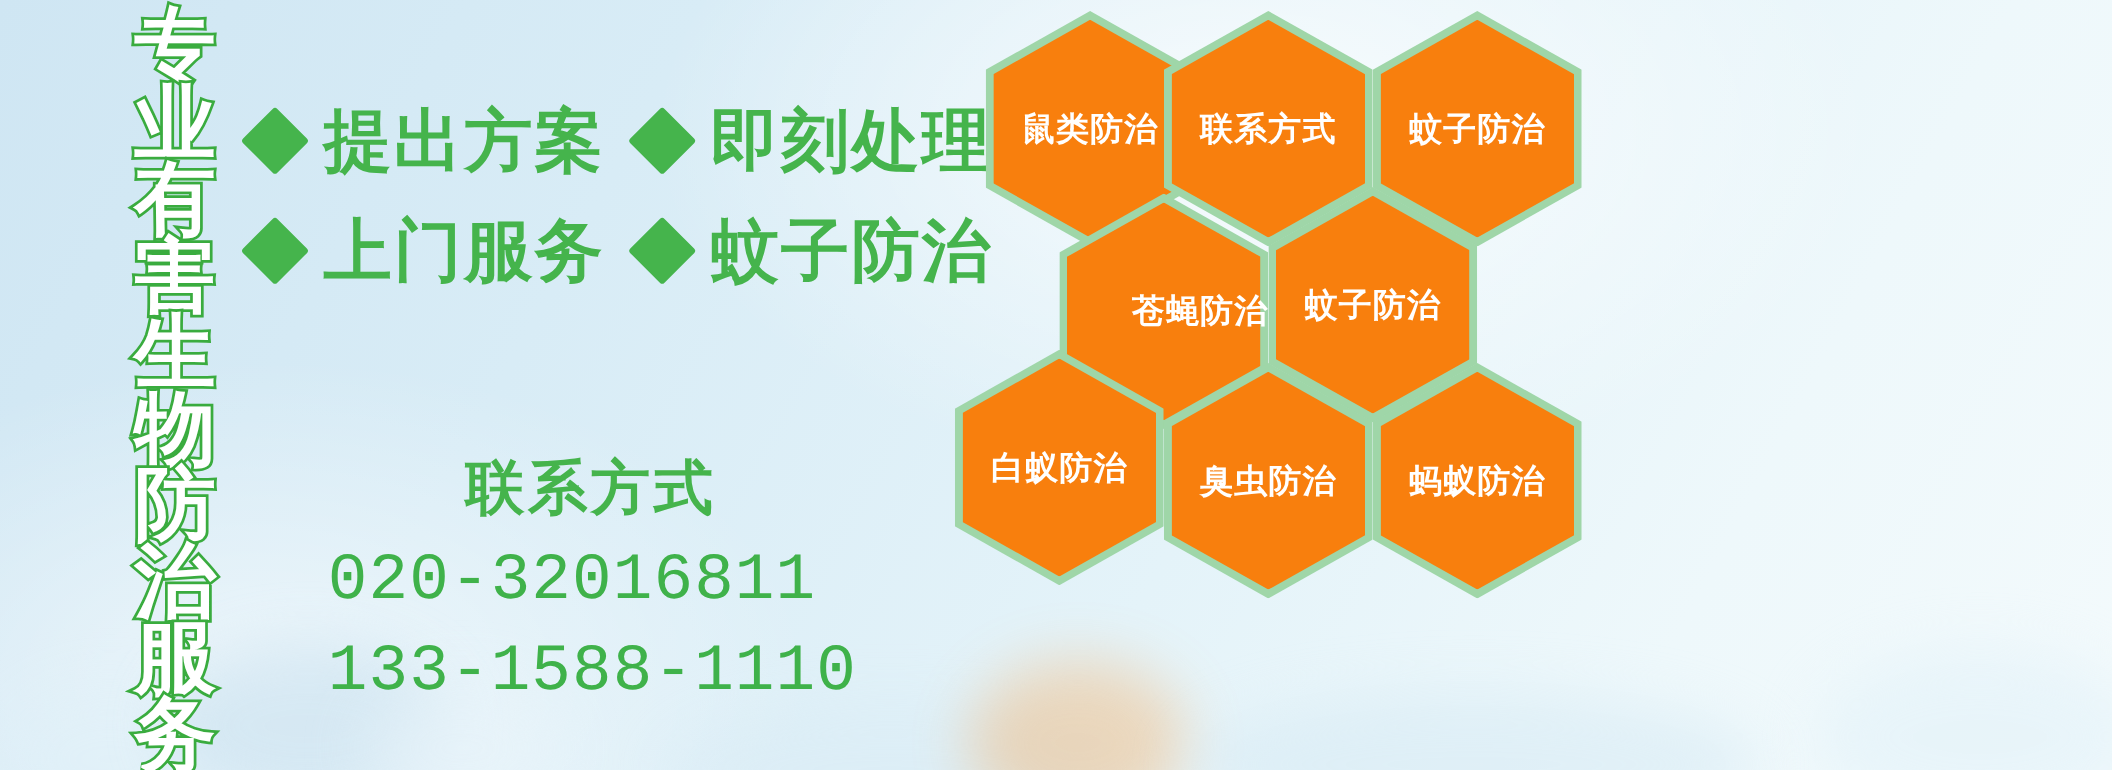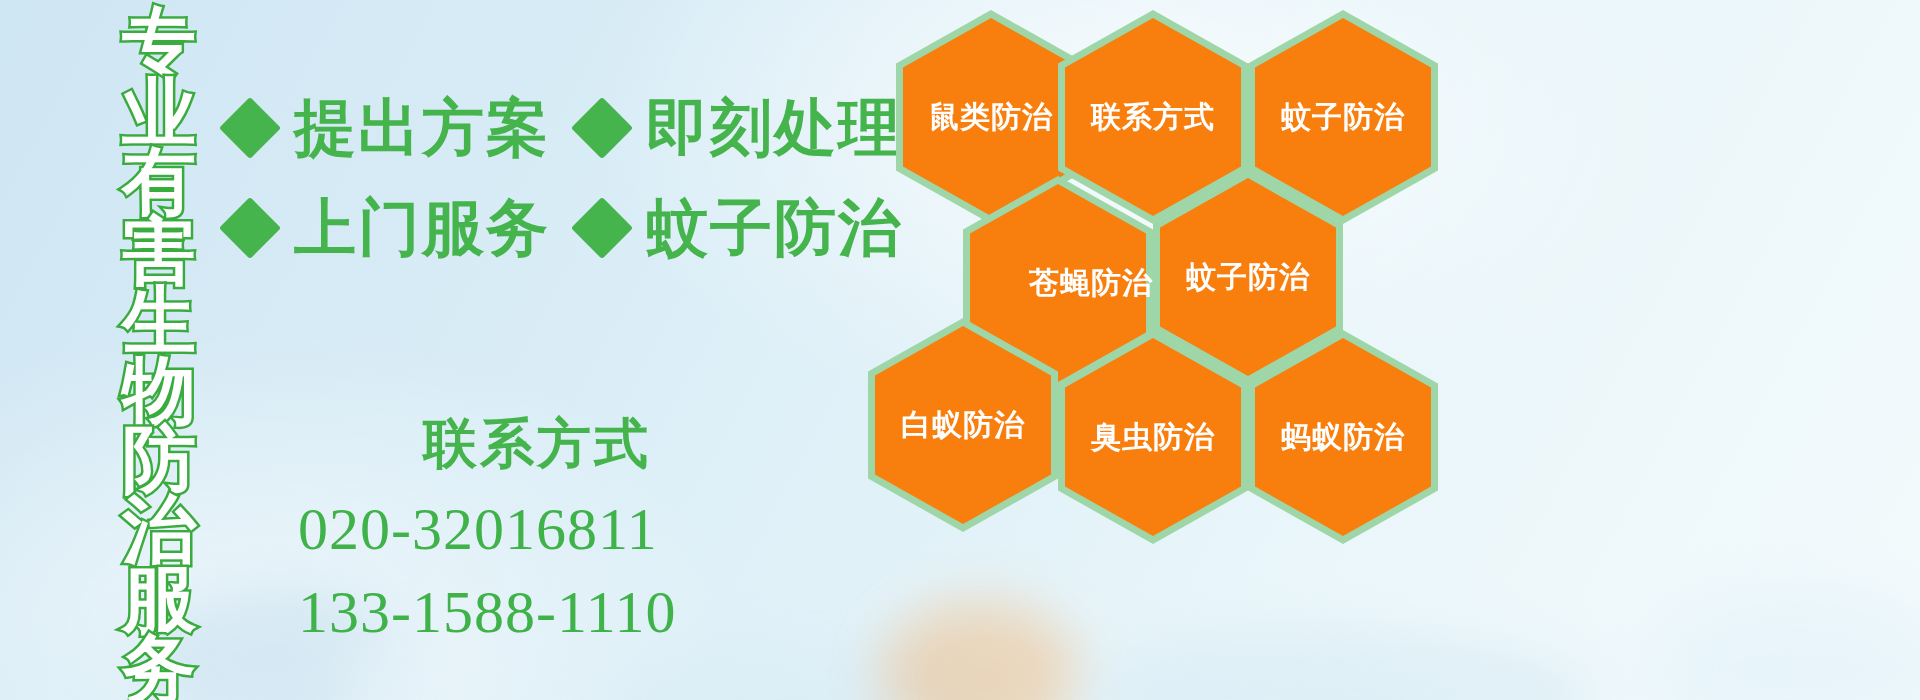--- a/index.html
+++ b/index.html
@@ -54,21 +54,21 @@
   .gap{width:30px;flex:0 0 auto;}
 
   
   #contact{position:absolute;left:228px;top:408px;width:640px;text-align:left;}
   #contact-title{
     font-size:54px;font-weight:bold;color:#45b44c;letter-spacing:3px;
     margin-left:195px;
   }
   .phone{
     font-size:60px;color:#3fb24a;letter-spacing:1px;margin-top:14px;
-    font-family:Liberation Serif, serif;
+    font-family:Liberation Mono, monospace;
     margin-left:70px;
   }
 
   
   #honeycomb{position:absolute;left:862px;top:0px;width:580px;height:560px;}
   .hex{
     position:absolute;width:190px;height:214px;
     display:flex;align-items:center;justify-content:center;
     background:#9fd6a8;
     clip-path:polygon(50% 0%,100% 25%,100% 75%,50% 100%,0% 75%,0% 25%);

